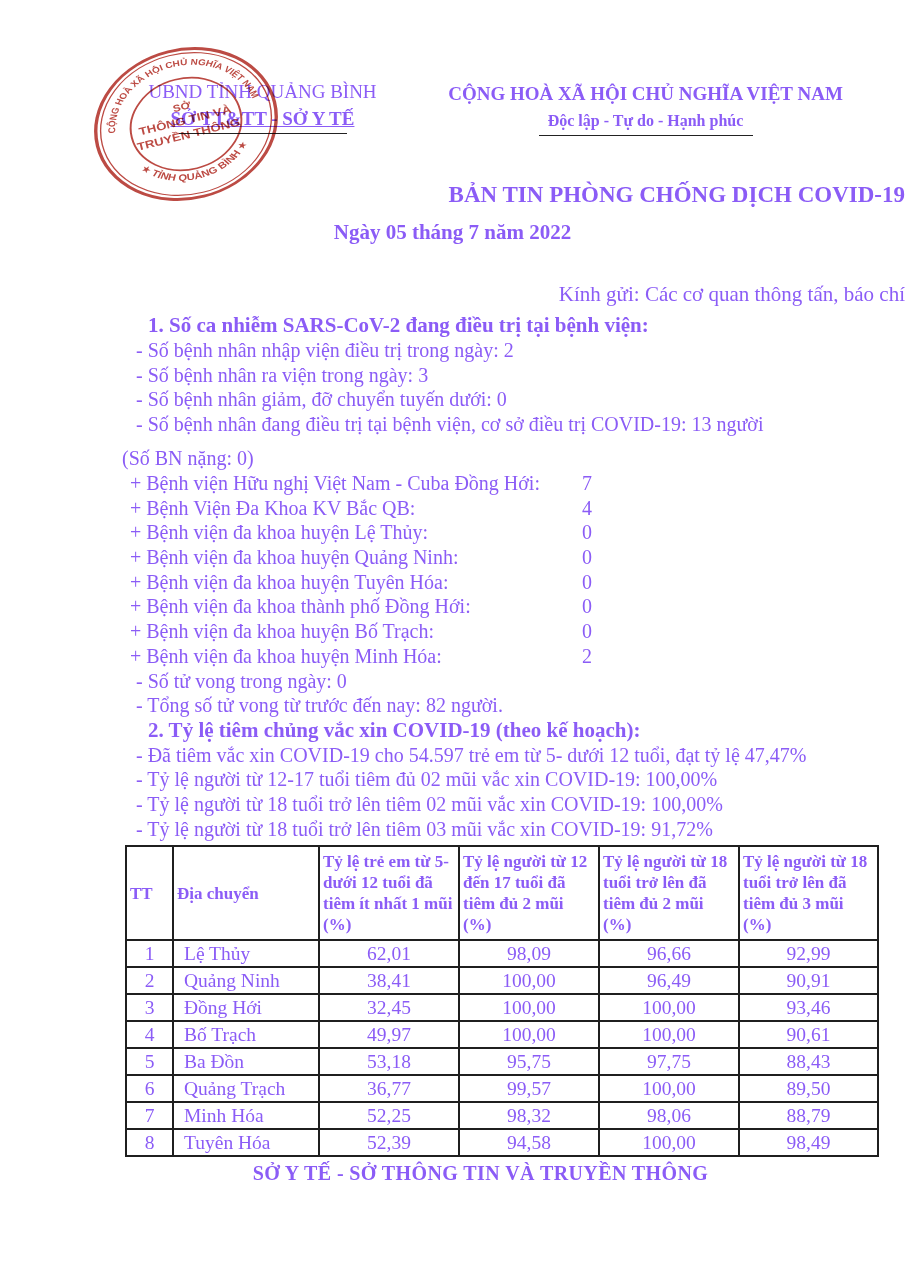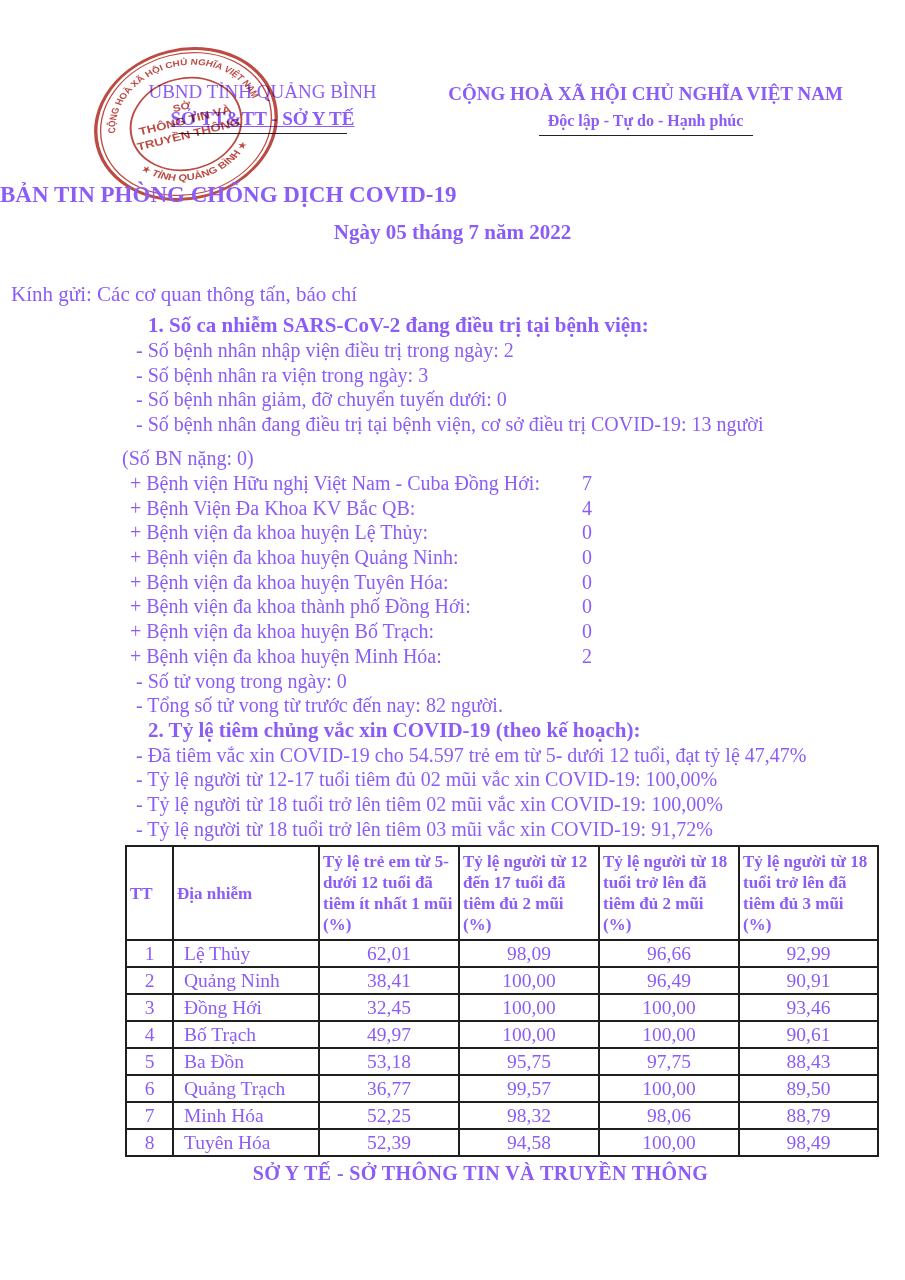--- a/index.html
+++ b/index.html
@@ -30,25 +30,25 @@
     position:absolute;left:88px;top:44px;width:196px;height:160px;
     mix-blend-mode:multiply;opacity:.9;
     transform:rotate(-14deg);
     pointer-events:none;
   }
   .stamp svg{width:100%;height:100%;}
   .stamp text{font-family:"Liberation Sans","DejaVu Sans",sans-serif;font-weight:bold;}
   
   .doc-title{
     position:absolute;left:0;right:0;top:182px;
-    text-align:left;font-weight:bold;font-size:23px;
+    text-align:right;font-weight:bold;font-size:23px;
   }
   .date-line{position:absolute;left:0;right:0;top:220px;text-align:center;font-weight:bold;font-size:21px;}
   .period-line{position:absolute;left:0;right:0;top:246px;text-align:center;font-weight:bold;font-size:21px;}
-  .recipient{position:absolute;left:0;right:0;top:282px;text-align:left;font-size:21px;margin-left:11px;}
+  .recipient{position:absolute;left:0;right:0;top:282px;text-align:right;font-size:21px;}
   
   .content{
     position:absolute;left:0;right:0;top:313px;
     padding:0 26px 0 122px;
     font-size:20px;
   }
   .sec-heading{font-weight:bold;font-size:21px;line-height:25px;margin-left:26px;white-space:nowrap;}
   .dash-line{line-height:24.6px;margin-left:14px;white-space:nowrap;}
   .note-line{line-height:24.6px;margin-left:0;white-space:nowrap;margin-top:10px;}
   .hospital-row{position:relative;line-height:24.7px;margin-left:8px;white-space:nowrap;}
@@ -153,21 +153,21 @@
         <col style="width:47px">
           <col style="width:146px">
         <col style="width:140px">
           <col style="width:140px">
         <col style="width:140px">
           <col style="width:139px">
       </colgroup>
       <thead>
           <tr id="vax-head">
             <th>TT</th>
-            <th>Địa nhiễm</th>
+            <th>Địa chuyển</th>
             <th>Tỷ lệ trẻ em từ 5- dưới 12 tuổi đã tiêm ít nhất 1 mũi (%)</th>
             <th>Tỷ lệ người từ 12 đến 17 tuổi đã tiêm đủ 2 mũi (%)</th>
             <th>Tỷ lệ người từ 18 tuổi trở lên đã tiêm đủ 2 mũi (%)</th>
             <th>Tỷ lệ người từ 18 tuổi trở lên đã tiêm đủ 3 mũi (%)</th>
           </tr>
         </thead>
       <tbody id="vax-body">
           <tr>
             <td>1</td>
             <td class="name">Lệ Thủy</td>

